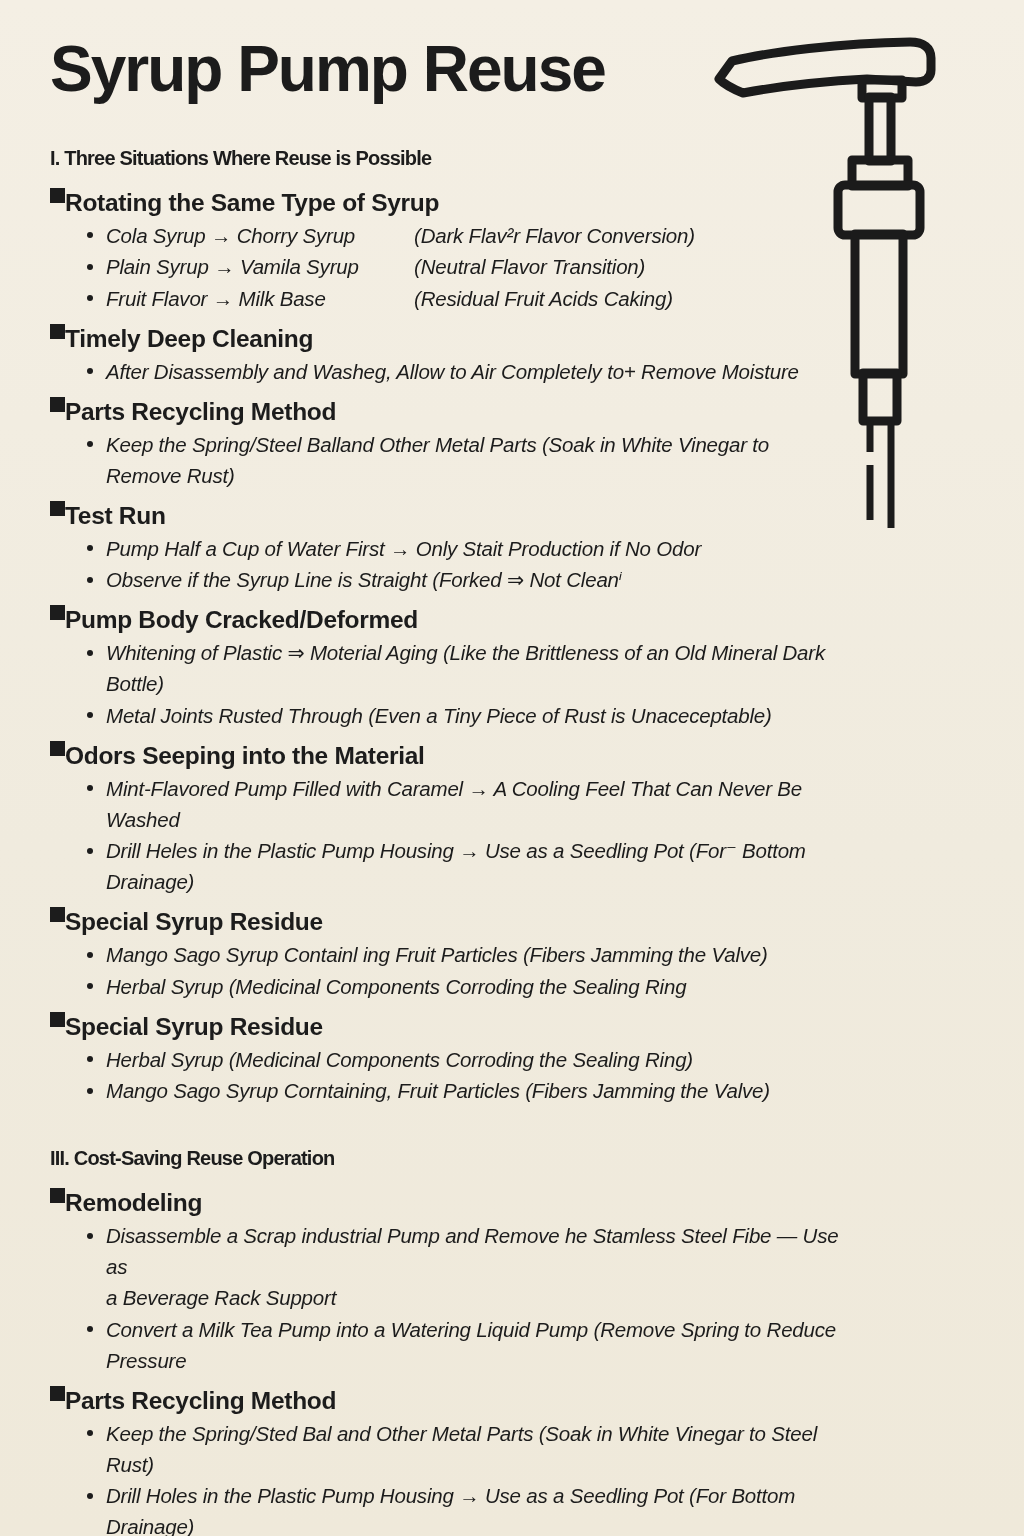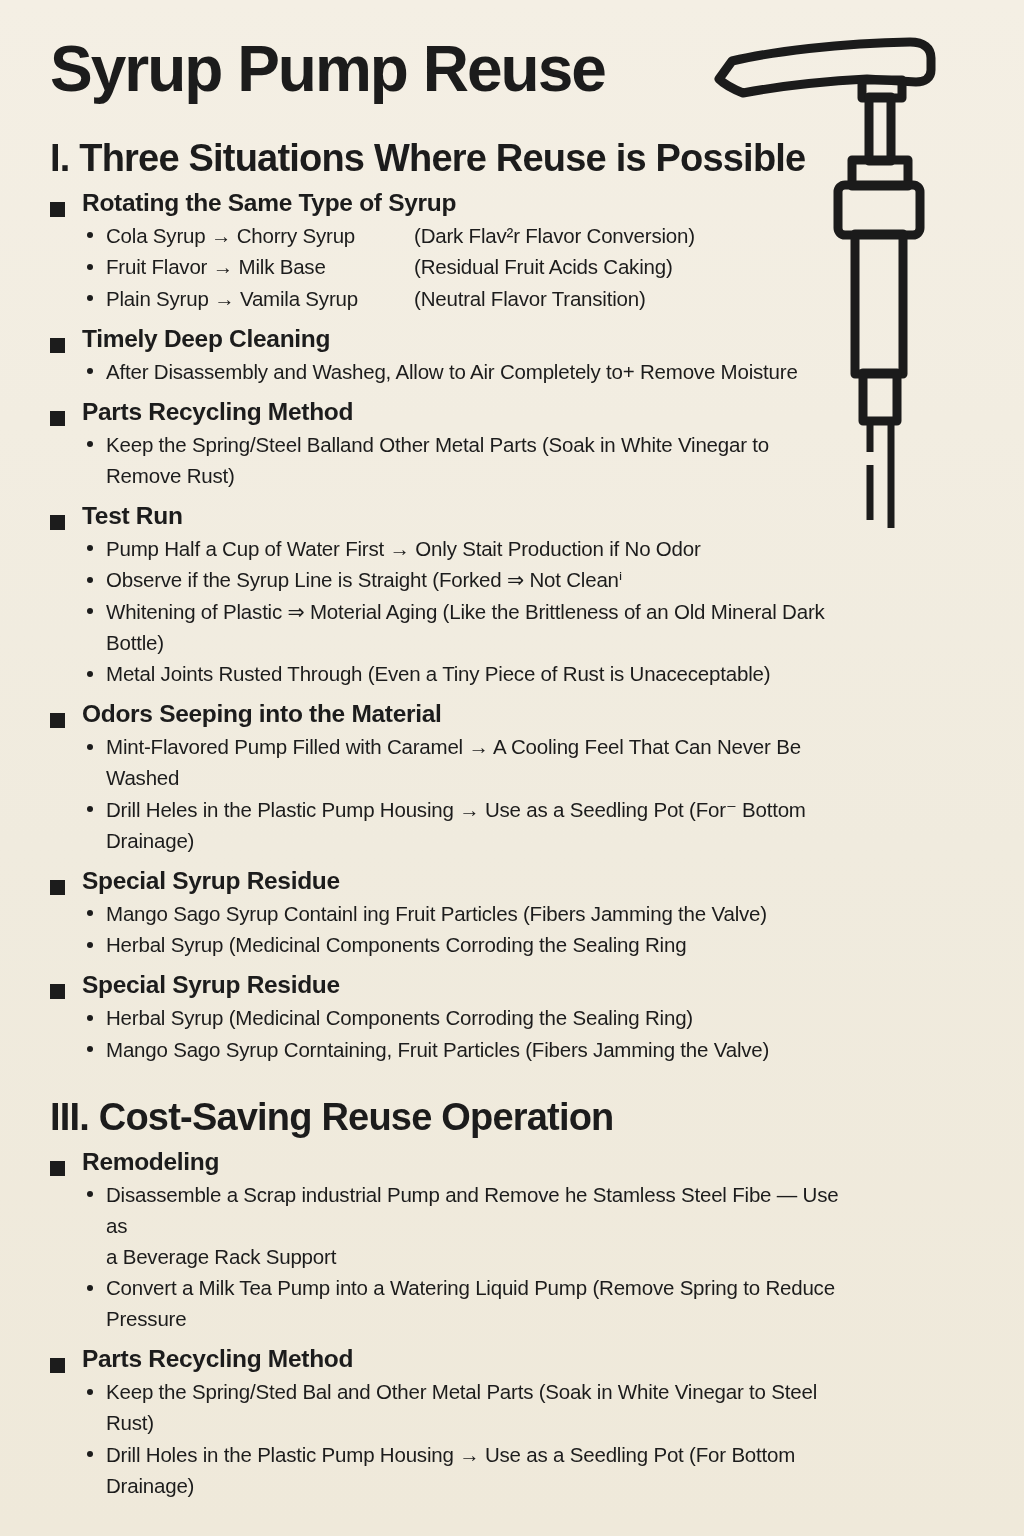--- a/index.html
+++ b/index.html
@@ -11,31 +11,31 @@
     overflow:hidden;position:relative;
     -webkit-font-smoothing:antialiased;
   }
   #pump-art{position:absolute;left:700px;top:28px;width:324px;height:500px;z-index:0;}
   .page{position:relative;z-index:1;box-sizing:border-box;width:851px;padding:34px 4px 0 50px;}
   h1.page-title{
     font-size:64px;font-weight:700;line-height:1.12;letter-spacing:-2px;
     margin:0 0 34px 0;max-width:690px;
   }
   .section-heading{
-    font-size:38px;font-weight:700;letter-spacing:-0.8px;
+    font-size:20px;font-weight:700;letter-spacing:-0.8px;
     line-height:36px;margin:34px 0 12px 0;
   }
   #content > .section-heading:first-child{margin-top:0;}
   .group-title{
-    display:flex;align-items:flex-end;gap:17px;
+    display:flex;align-items:flex-start;
     font-size:24.5px;font-weight:700;letter-spacing:-0.3px;
     line-height:29px;margin:10px 0 3px 0;
   }
   .square{width:15px;height:15px;background:#1c1c1c;flex:none;}
-  ul.items{list-style:none;margin:0;padding:0;}
+  ul.items{list-style:none;margin:0;padding:0;font-style:italic;}
   li.item{
     position:relative;padding-left:56px;margin:0.5px 0;
     font-size:20.5px;line-height:31px;letter-spacing:-0.2px;
     white-space:pre-line;
   }
   .dot{
     position:absolute;left:37px;top:12.5px;
     width:6px;height:6px;border-radius:50%;background:#1c1c1c;
   }
   li.with-note .item-main{display:inline-block;min-width:308px;}
@@ -65,22 +65,22 @@
   </h1>
 
   <div id="content">
       <h2 class="section-heading">I. Three Situations Where Reuse is Possible</h2>
       <h3 class="group-title">
         <span class="square"></span>
         <span class="group-title-text">Rotating the Same Type of Syrup</span>
       </h3>
       <ul class="items">
         <li class="item with-note"><span class="dot"></span><span class="item-main">Cola Syrup → Chorry Syrup</span><span class="item-note">(Dark Flav²r Flavor Conversion)</span></li>
+        <li class="item with-note"><span class="dot"></span><span class="item-main">Plain Syrup → Vamila Syrup</span><span class="item-note">(Neutral Flavor Transition)</span></li>
         <li class="item with-note"><span class="dot"></span><span class="item-main">Fruit Flavor → Milk Base</span><span class="item-note">(Residual Fruit Acids Caking)</span></li>
-        <li class="item with-note"><span class="dot"></span><span class="item-main">Plain Syrup → Vamila Syrup</span><span class="item-note">(Neutral Flavor Transition)</span></li>
       </ul>
       <h3 class="group-title">
         <span class="square"></span>
         <span class="group-title-text">Timely Deep Cleaning</span>
       </h3>
       <ul class="items">
         <li class="item"><span class="dot"></span><span class="item-main">After Disassembly and Washeg, Allow to Air Completely to+ Remove Moisture</span></li>
       </ul>
       <h3 class="group-title">
         <span class="square"></span>
@@ -90,20 +90,24 @@
         <li class="item"><span class="dot"></span><span class="item-main">Keep the Spring/Steel Balland Other Metal Parts (Soak in White Vinegar to Remove Rust)</span></li>
       </ul>
       <h3 class="group-title">
         <span class="square"></span>
         <span class="group-title-text">Test Run</span>
       </h3>
       <ul class="items">
         <li class="item"><span class="dot"></span><span class="item-main">Pump Half a Cup of Water First → Only Stait Production if No Odor</span></li>
         <li class="item"><span class="dot"></span><span class="item-main">Observe if the Syrup Line is Straight (Forked ⇒ Not Cleanⁱ</span></li>
       </ul>
+      <h3 class="group-title">
+        <span class="square"></span>
+        <span class="group-title-text">Pump Body Cracked/Deformed</span>
+      </h3>
       <ul class="items">
         <li class="item"><span class="dot"></span><span class="item-main">Whitening of Plastic ⇒ Moterial Aging (Like the Brittleness of an Old Mineral Dark Bottle)</span></li>
         <li class="item"><span class="dot"></span><span class="item-main">Metal Joints Rusted Through (Even a Tiny Piece of Rust is Unaceceptable)</span></li>
       </ul>
       <h3 class="group-title">
         <span class="square"></span>
         <span class="group-title-text">Odors Seeping into the Material</span>
       </h3>
       <ul class="items">
         <li class="item"><span class="dot"></span><span class="item-main">Mint-Flavored Pump Filled with Caramel → A Cooling Feel That Can Never Be Washed</span></li>

